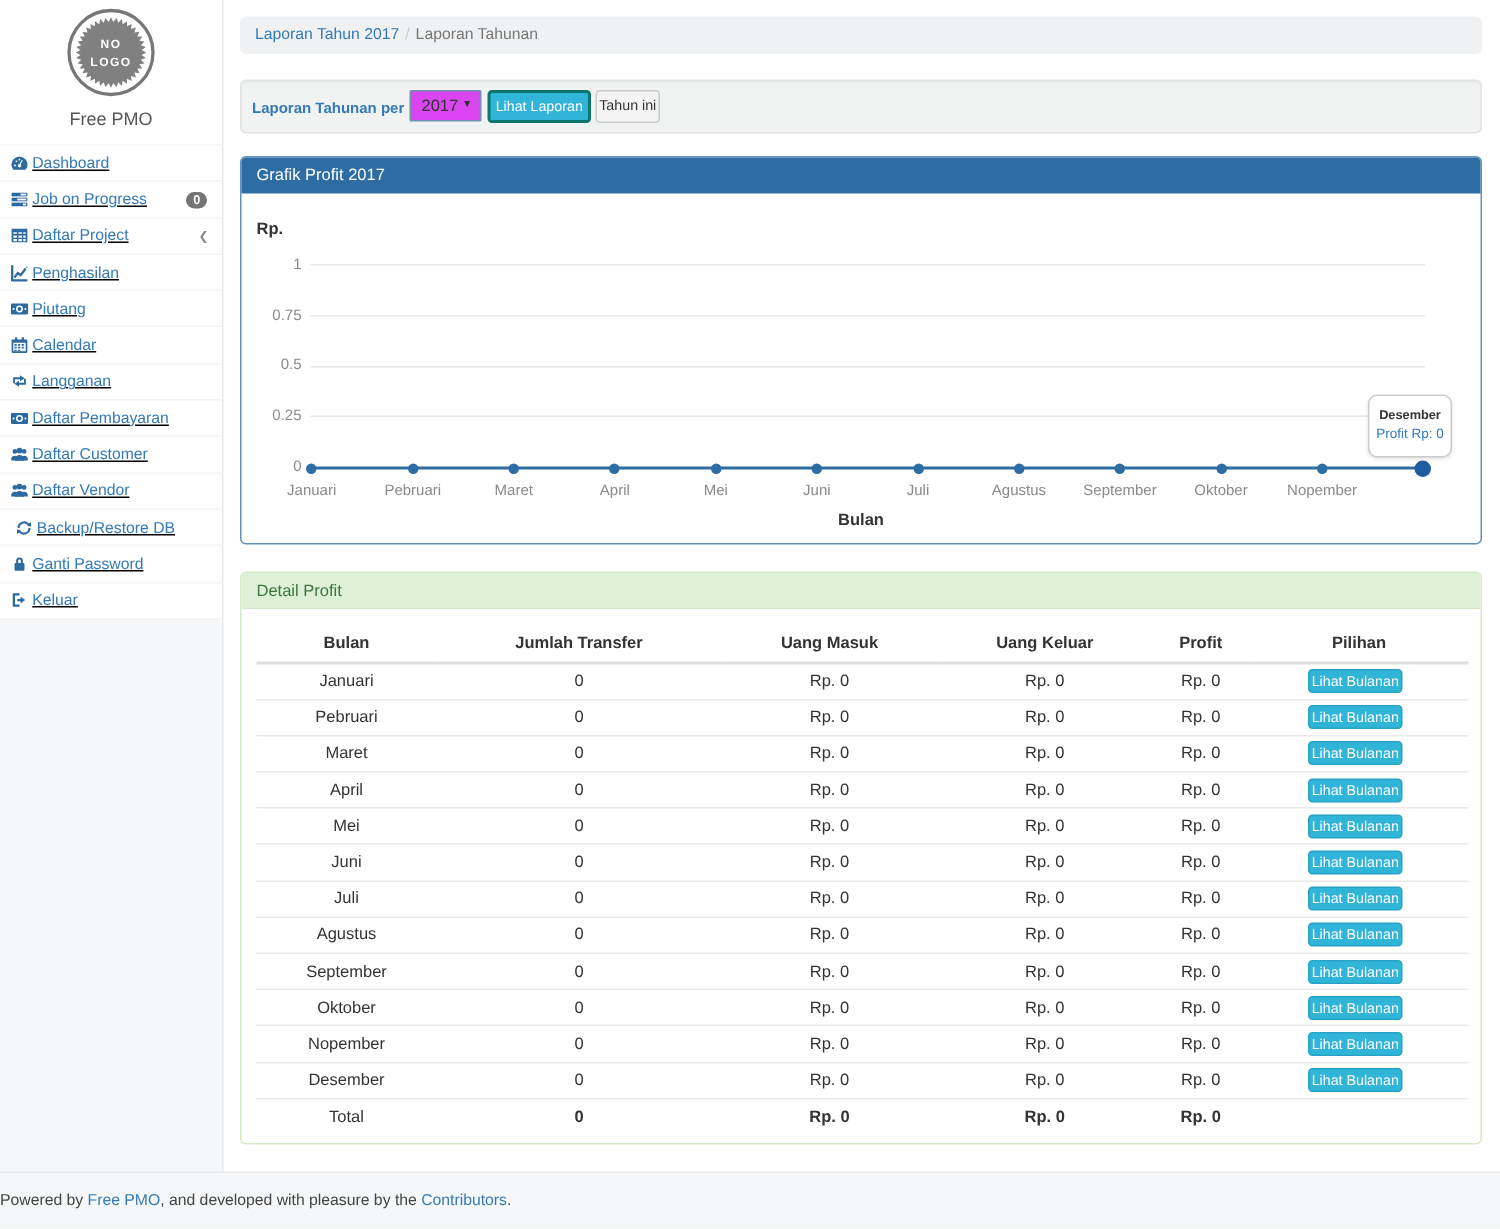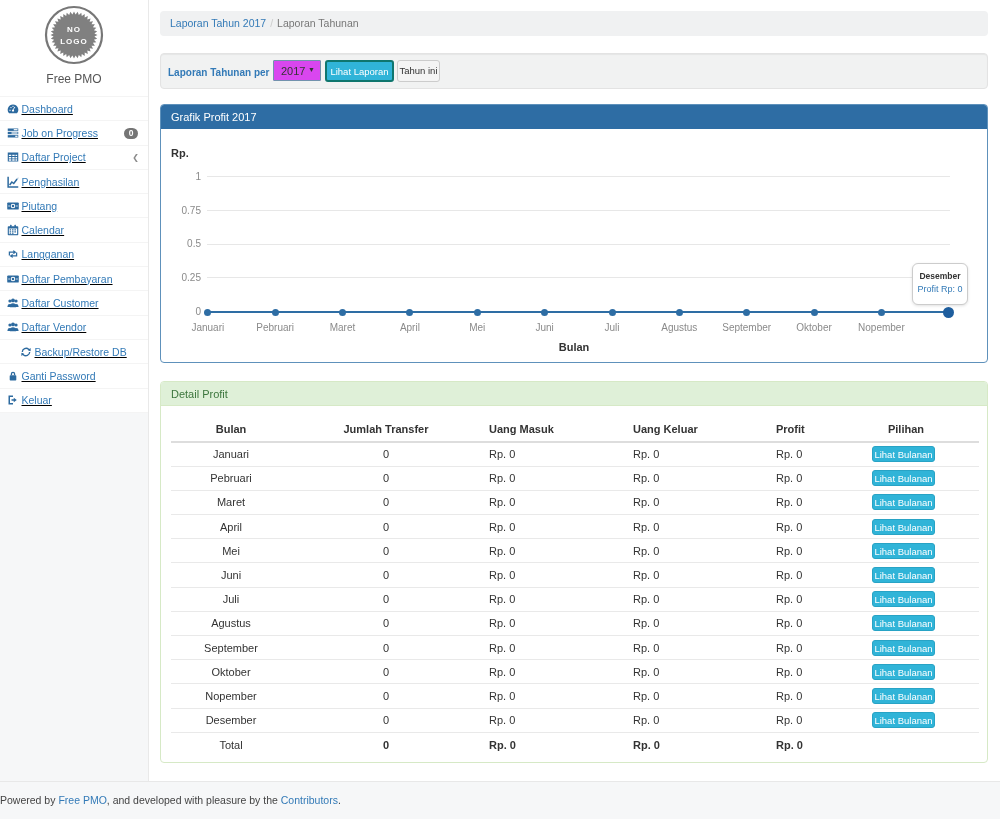--- a/index.html
+++ b/index.html
@@ -44,21 +44,21 @@
 #rp { position:absolute; left:10px; top:42px; font-size:11px; font-weight:bold; color:#333; }
 #bulan { position:absolute; left:0; right:0; top:236px; text-align:center; font-size:11px; font-weight:bold; color:#333; }
 
 #detailpanel { position:absolute; left:160px; top:381px; width:828px; height:382px; background:#fff; border:1px solid #d6e9c6; border-radius:4px; }
 #detailpanel .hd { height:24px; background:#dff0d8; border-radius:3px 3px 0 0; color:#3c763d; font-size:11px; line-height:24px; padding-left:10px; border-bottom:1px solid #d6e9c6; }
 table#rpt { position:absolute; left:10px; top:10px; width:808px; border-collapse:collapse; font-size:11px; color:#333; }
 table#rpt th { font-weight:bold; border-bottom:2px solid #ddd; height:26px; padding:0 8px; }
 table#rpt td { border-top:1px solid #e9e9e9; height:24.2px; padding:0 8px; }
 table#rpt tr.first td { border-top:none; }
 table#rpt .c { text-align:center; }
-table#rpt .r { text-align:left;margin-top:39px; }
+table#rpt .r { text-align:center;margin-top:39px; }
 .btn-xs { display:inline-block; margin-left:-5px; width:63px; height:16px; line-height:15px; font-size:9.5px; background:#30b4d8; border:1px solid #28a3c5; color:#fff; border-radius:3px; text-align:center; text-decoration:none; }
 
 #footer { position:absolute; left:0; top:781px; width:1000px; height:38px; border-top:1px solid #e8e8e8; font-size:10.5px; color:#444; text-align:left; line-height:37px; }
 #footer a { color:#337ab7; text-decoration:none; }
 </style>
 </head>
 <body>
 <div id="page">
 <div id="contentbg"></div>
 
@@ -167,21 +167,21 @@
           <svg viewBox="0 0 16 16" fill="#2d6a9f">
             <circle cx="3.9" cy="5.3" r="2.1"></circle>
             <circle cx="12.1" cy="5.3" r="2.1"></circle>
             <circle cx="8" cy="4.5" r="2.6"></circle>
             <path d="M.6 13.3v-.8a3.3 3.3 0 0 1 6.6 0v.8z"></path>
             <path d="M8.8 13.3v-.8a3.3 3.3 0 0 1 6.6 0v.8z"></path>
             <path d="M3.9 13.6v-1.1a4.1 4.1 0 0 1 8.2 0v1.1z"></path>
           </svg>
           <a>Daftar Vendor</a>
         </li>
-    <li style="padding-left:20px">
+    <li style="padding-left:10px">
           <svg viewBox="0 0 16 16" fill="none">
             <path d="M3.1 8a5 5 0 0 1 8.4-3.6L12.9 6" stroke="#2d6a9f" stroke-width="1.8"></path>
             <polygon points="14.2,2.6 14.2,6.9 10.4,5.3" fill="#2d6a9f"></polygon>
             <path d="M12.9 8a5 5 0 0 1-8.4 3.6L3.1 10" stroke="#2d6a9f" stroke-width="1.8"></path>
             <polygon points="1.8,13.4 1.8,9.1 5.6,10.7" fill="#2d6a9f"></polygon>
           </svg>
           <a>Backup/Restore DB</a>
         </li>
     <li>
           <svg viewBox="0 0 16 16" fill="#2d6a9f">

